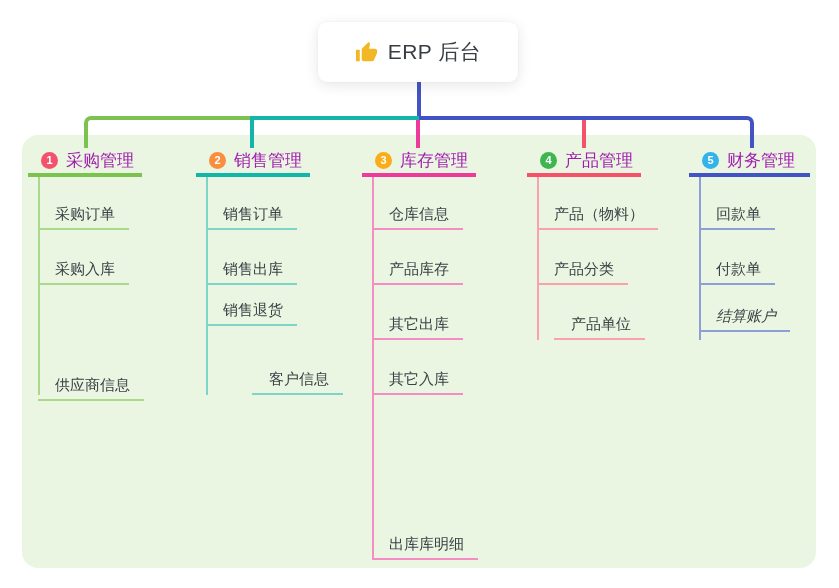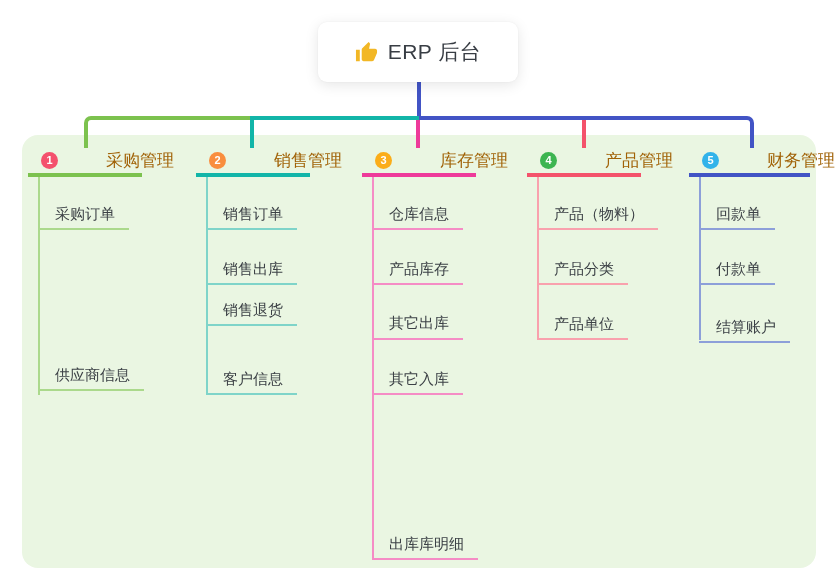--- a/index.html
+++ b/index.html
@@ -35,21 +35,21 @@
   .branch{position:absolute;z-index:3;}
   .b-title{
     display:flex;align-items:center;height:26px;padding-left:13px;
     border-bottom:4px solid;cursor:pointer;box-sizing:content-box;
   }
   .b-badge{
     width:17px;height:17px;border-radius:50%;flex:0 0 17px;
     color:#fff;font-size:11px;font-weight:bold;line-height:17px;text-align:center;
     margin-right:8px;
   }
-  .b-label{font-size:17px;color:#a16207;white-space:nowrap;margin-left:40px;}
+  .b-label{font-size:17px;color:#a21caf;white-space:nowrap;}
   .b-spine{position:absolute;left:10px;top:30px;width:2px;}
   .child{
     position:absolute;left:10px;
     padding:2px 14px 5px 17px;border-bottom:2px solid;
     cursor:pointer;white-space:nowrap;
   }
   .child-label{font-size:15px;line-height:19px;color:#3c4146;}
 </style>
 </head>
 <body>
@@ -74,59 +74,60 @@
   </div>
 
   <div id="branches">
       <div class="branch" style="left: 28px; top: 147px; width: 114px;">
         <div class="b-title" style="border-bottom-color: rgb(124, 194, 78);">
           <span class="b-badge" style="background: rgb(244, 81, 109);">1</span>
           <span class="b-label">采购管理</span>
         </div>
         <div class="b-spine" style="background: rgb(171, 217, 140); height: 218px;"></div>
         <div class="child" style="top: 55px; border-bottom-color: rgb(171, 217, 140);"><span class="child-label">采购订单</span></div>
-        <div class="child" style="top: 216px; border-bottom-color: rgb(171, 217, 140);"><span class="child-label">供应商信息</span></div>
+        <div class="child" style="top: 110px; border-bottom-color: rgb(171, 217, 140);"><span class="child-label">采购入库</span></div>
+        <div class="child" style="top: 226px; border-bottom-color: rgb(171, 217, 140);"><span class="child-label">供应商信息</span></div>
       </div>
       <div class="branch" style="left: 196px; top: 147px; width: 114px;">
         <div class="b-title" style="border-bottom-color: rgb(18, 181, 168);">
           <span class="b-badge" style="background: rgb(249, 142, 62);">2</span>
           <span class="b-label">销售管理</span>
         </div>
         <div class="b-spine" style="background: rgb(127, 212, 201); height: 218px;"></div>
         <div class="child" style="top: 55px; border-bottom-color: rgb(127, 212, 201);"><span class="child-label">销售订单</span></div>
         <div class="child" style="top: 110px; border-bottom-color: rgb(127, 212, 201);"><span class="child-label">销售出库</span></div>
         <div class="child" style="top: 151px; border-bottom-color: rgb(127, 212, 201);"><span class="child-label">销售退货</span></div>
-        <div class="child" style="top: 220px; border-bottom-color: rgb(127, 212, 201);"><span class="child-label">客户信息</span></div>
+        <div class="child" style="top: 220px; border-bottom-color: rgb(127, 212, 201); margin-left: 46px;"><span class="child-label">客户信息</span></div>
       </div>
       <div class="branch" style="left: 362px; top: 147px; width: 114px;">
         <div class="b-title" style="border-bottom-color: rgb(238, 58, 154);">
           <span class="b-badge" style="background: rgb(251, 173, 25);">3</span>
           <span class="b-label">库存管理</span>
         </div>
         <div class="b-spine" style="background: rgb(245, 140, 197); height: 383px;"></div>
         <div class="child" style="top: 55px; border-bottom-color: rgb(245, 140, 197);"><span class="child-label">仓库信息</span></div>
         <div class="child" style="top: 110px; border-bottom-color: rgb(245, 140, 197);"><span class="child-label">产品库存</span></div>
-        <div class="child" style="top: 165px; border-bottom-color: rgb(245, 140, 197); font-family: Liberation Serif, serif;"><span class="child-label">其它出库</span></div>
+        <div class="child" style="top: 165px; border-bottom-color: rgb(245, 140, 197);"><span class="child-label">其它出库</span></div>
         <div class="child" style="top: 220px; border-bottom-color: rgb(245, 140, 197);"><span class="child-label">其它入库</span></div>
         <div class="child" style="top: 385px; border-bottom-color: rgb(245, 140, 197);"><span class="child-label">出库库明细</span></div>
       </div>
       <div class="branch" style="left: 527px; top: 147px; width: 114px;">
         <div class="b-title" style="border-bottom-color: rgb(244, 82, 107);">
           <span class="b-badge" style="background: rgb(61, 181, 81);">4</span>
           <span class="b-label">产品管理</span>
         </div>
         <div class="b-spine" style="background: rgb(249, 161, 173); height: 163px;"></div>
         <div class="child" style="top: 55px; border-bottom-color: rgb(249, 161, 173);"><span class="child-label">产品（物料）</span></div>
         <div class="child" style="top: 110px; border-bottom-color: rgb(249, 161, 173);"><span class="child-label">产品分类</span></div>
-        <div class="child" style="top: 165px; border-bottom-color: rgb(249, 161, 173);"><span class="child-label">产品单位</span></div>
+        <div class="child" style="top: 165px; border-bottom-color: rgb(249, 161, 173); margin-left: 17px;"><span class="child-label">产品单位</span></div>
       </div>
       <div class="branch" style="left: 689px; top: 147px; width: 121px;">
         <div class="b-title" style="border-bottom-color: rgb(66, 84, 197);">
           <span class="b-badge" style="background: rgb(50, 179, 234);">5</span>
           <span class="b-label">财务管理</span>
         </div>
         <div class="b-spine" style="background: rgb(141, 159, 217); height: 163px;"></div>
         <div class="child" style="top: 55px; border-bottom-color: rgb(141, 159, 217);"><span class="child-label">回款单</span></div>
         <div class="child" style="top: 110px; border-bottom-color: rgb(141, 159, 217);"><span class="child-label">付款单</span></div>
-        <div class="child" style="top: 168px; border-bottom-color: rgb(141, 159, 217);"><span class="child-label">结算账户</span></div>
+        <div class="child" style="top: 157px; border-bottom-color: rgb(141, 159, 217); font-style: italic;"><span class="child-label">结算账户</span></div>
       </div>
     </div>
 </div>
 
 </body></html>

